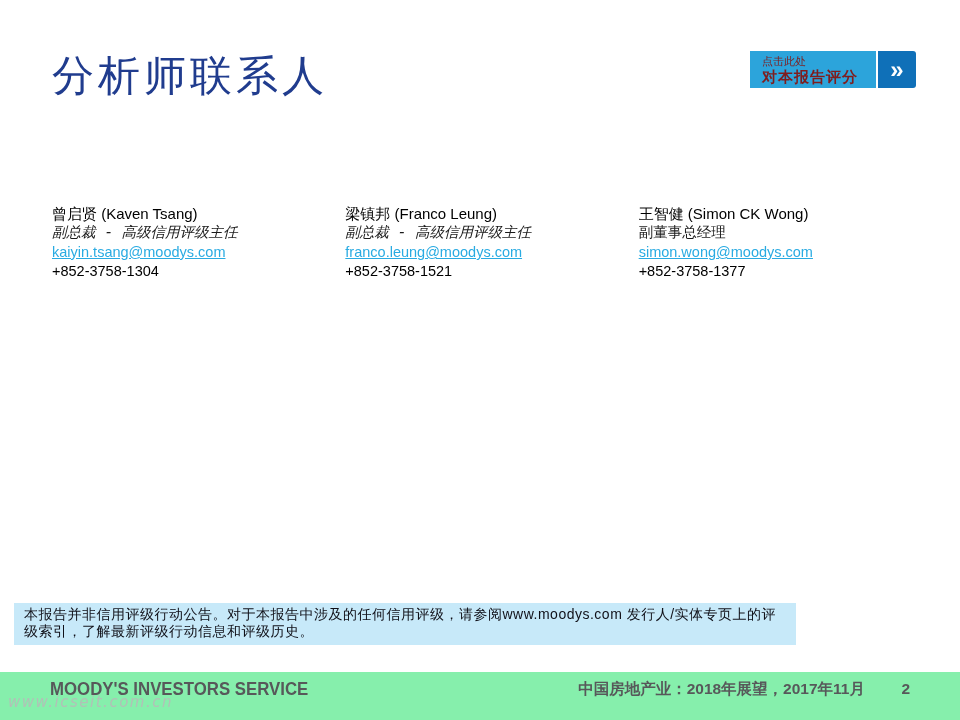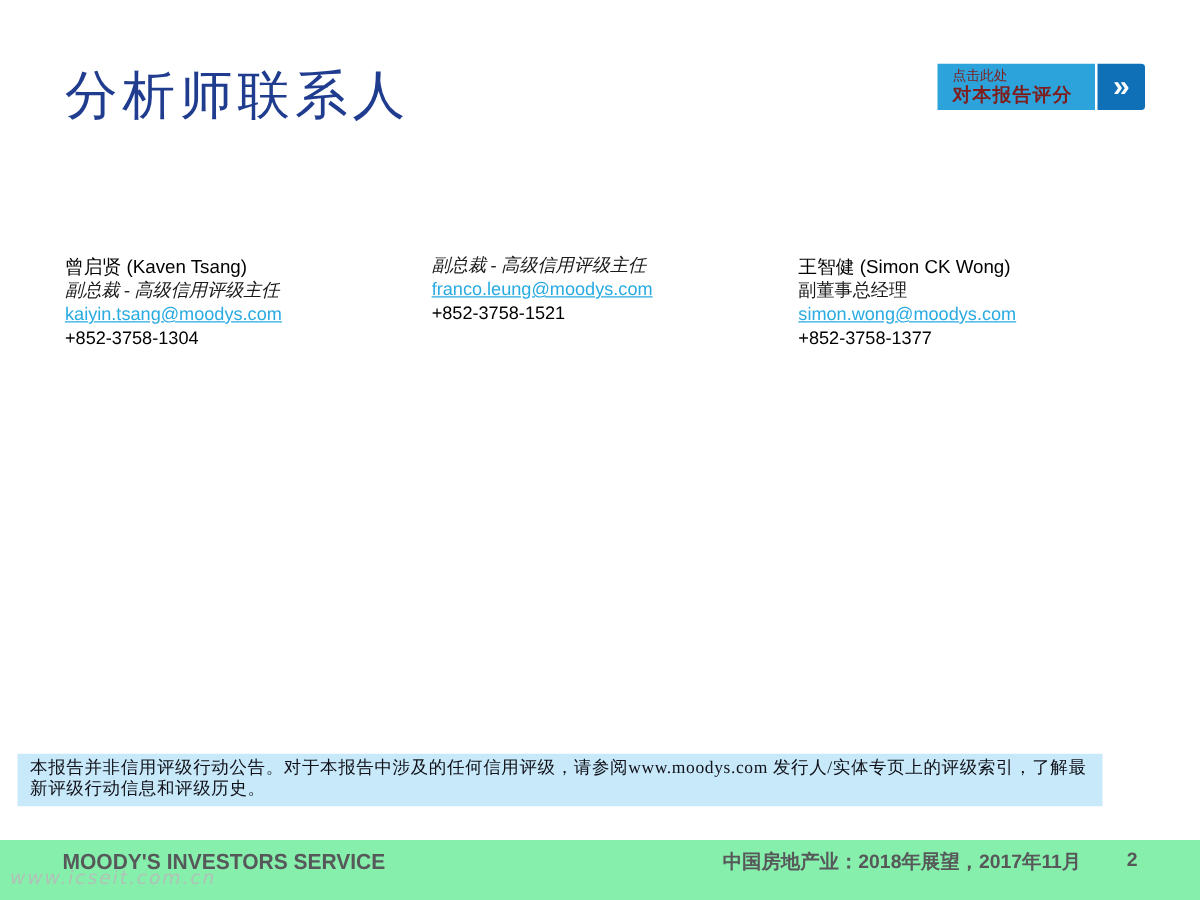--- a/index.html
+++ b/index.html
@@ -35,35 +35,35 @@
   }
 
   
   .contacts { position: absolute; left: 52px; top: 204px; width: 880px; display: flex; }
   .contact-col { width: 295px; }
   .contact-col .name {
     font-size: 15px; font-weight: normal; color: #000000;
     line-height: 19px; margin-bottom: 1px; white-space: nowrap;
   }
   .contact-col .role {
-    font-family: Liberation Serif, serif;
+    font-family: Liberation Mono, monospace;
     font-size: 14.5px; color: #1a1a1a; line-height: 19px; white-space: nowrap;
   }
   .contact-col .role.italic { font-style: italic; }
   .contact-col .email {
     display: inline-block; font-size: 14.5px; color: #29abe2;
     text-decoration: underline; line-height: 19px; white-space: nowrap;
   }
   .contact-col .phone { font-size: 14.5px; color: #000000; line-height: 19px; white-space: nowrap; }
 
   
   .disclaimer-bar {
-    position: absolute; left: 14px; top: 603px; width: 868px; min-height: 40px;
+    position: absolute; left: 14px; top: 603px; width: 782px; min-height: 40px;
     background: #c7e9f9; padding: 3px 10px 5px 10px;
-    font-family: Liberation Serif, serif;
+    font-family: Liberation Sans, sans-serif;
     font-size: 14px; color: #101018; line-height: 17px; letter-spacing: 0.5px;
   }
 
   
   .footer {
     position: absolute; left: 0; top: 672px; width: 960px; height: 48px;
     background: #86efac;
   }
   .footer .brand {
     position: absolute; left: 50px; top: 7px;
@@ -106,20 +106,21 @@
   <div class="contacts">
 
     <div class="contact-col">
       <div class="name">曾启贤 (Kaven Tsang)</div>
       <div class="role italic">副总裁 - 高级信用评级主任</div>
       <div><a class="email" href="#">kaiyin.tsang@moodys.com</a></div>
       <div class="phone">+852-3758-1304</div>
     </div>
 
     <div class="contact-col">
+      <div class="name">梁镇邦 (Franco Leung)</div>
       <div class="role italic">副总裁 - 高级信用评级主任</div>
       <div><a class="email" href="#">franco.leung@moodys.com</a></div>
       <div class="phone">+852-3758-1521</div>
     </div>
 
     <div class="contact-col">
       <div class="name">王智健 (Simon CK Wong)</div>
       <div class="role">副董事总经理</div>
       <div><a class="email" href="#">simon.wong@moodys.com</a></div>
       <div class="phone">+852-3758-1377</div>

